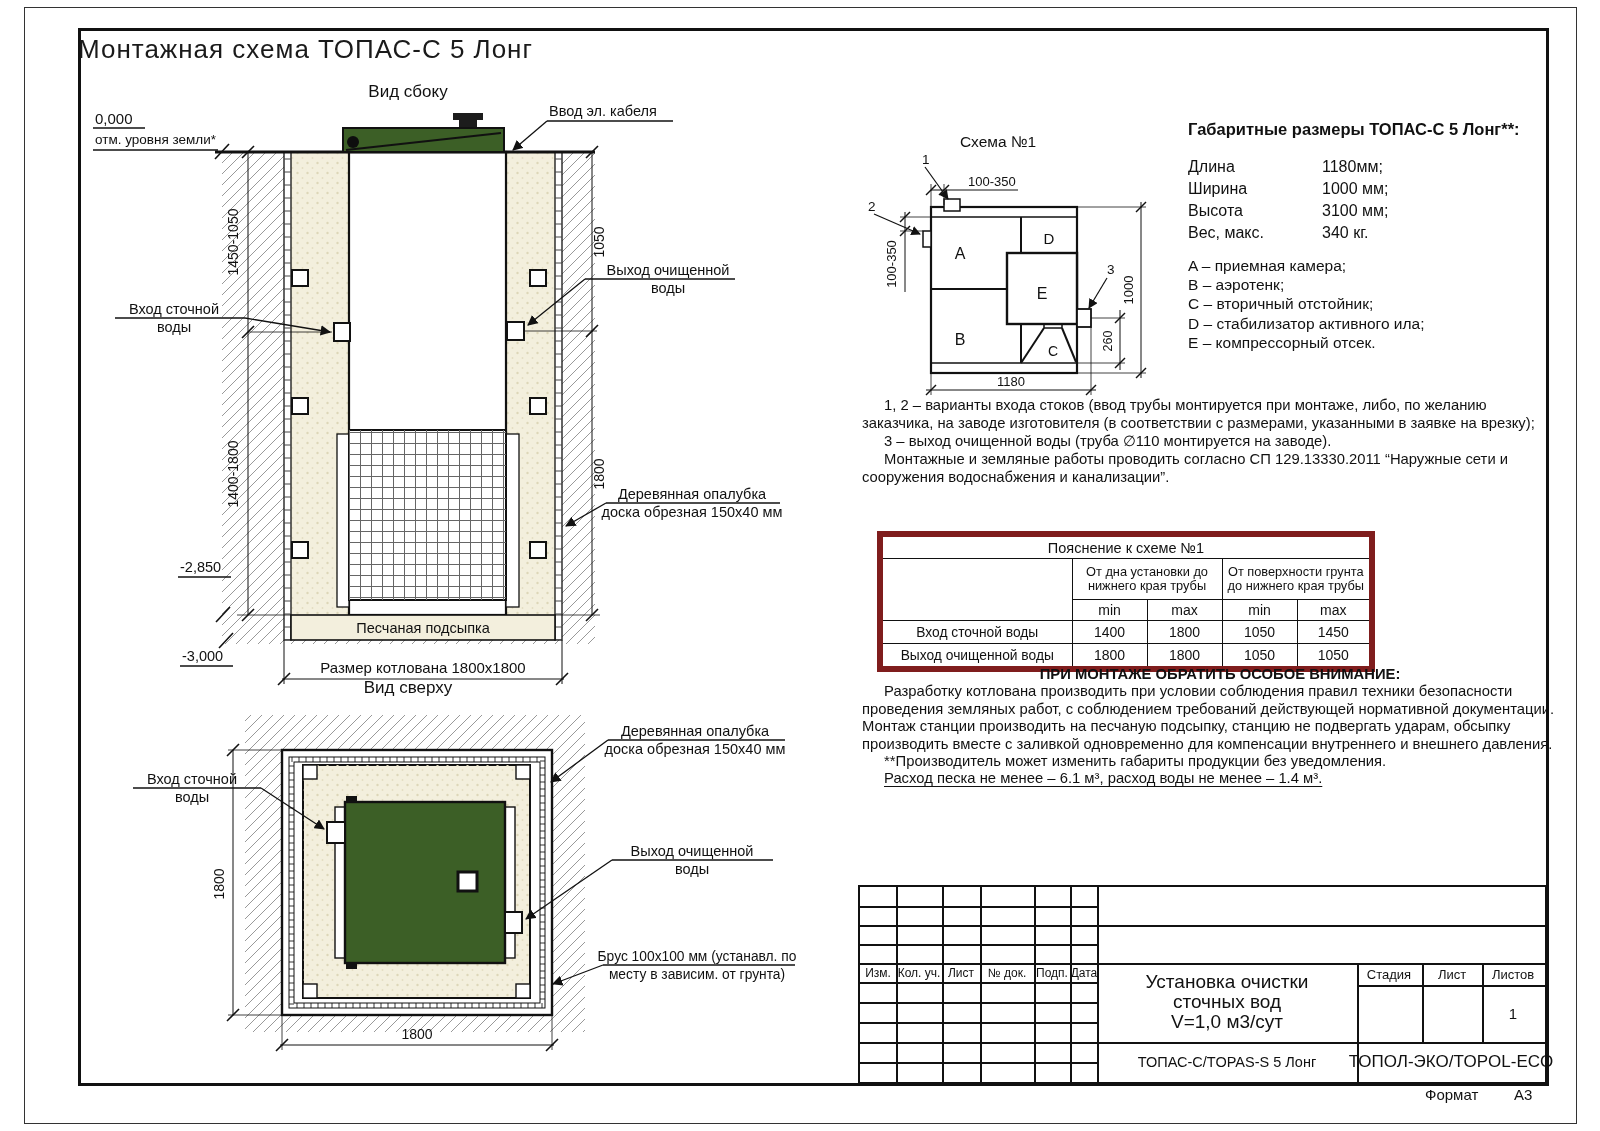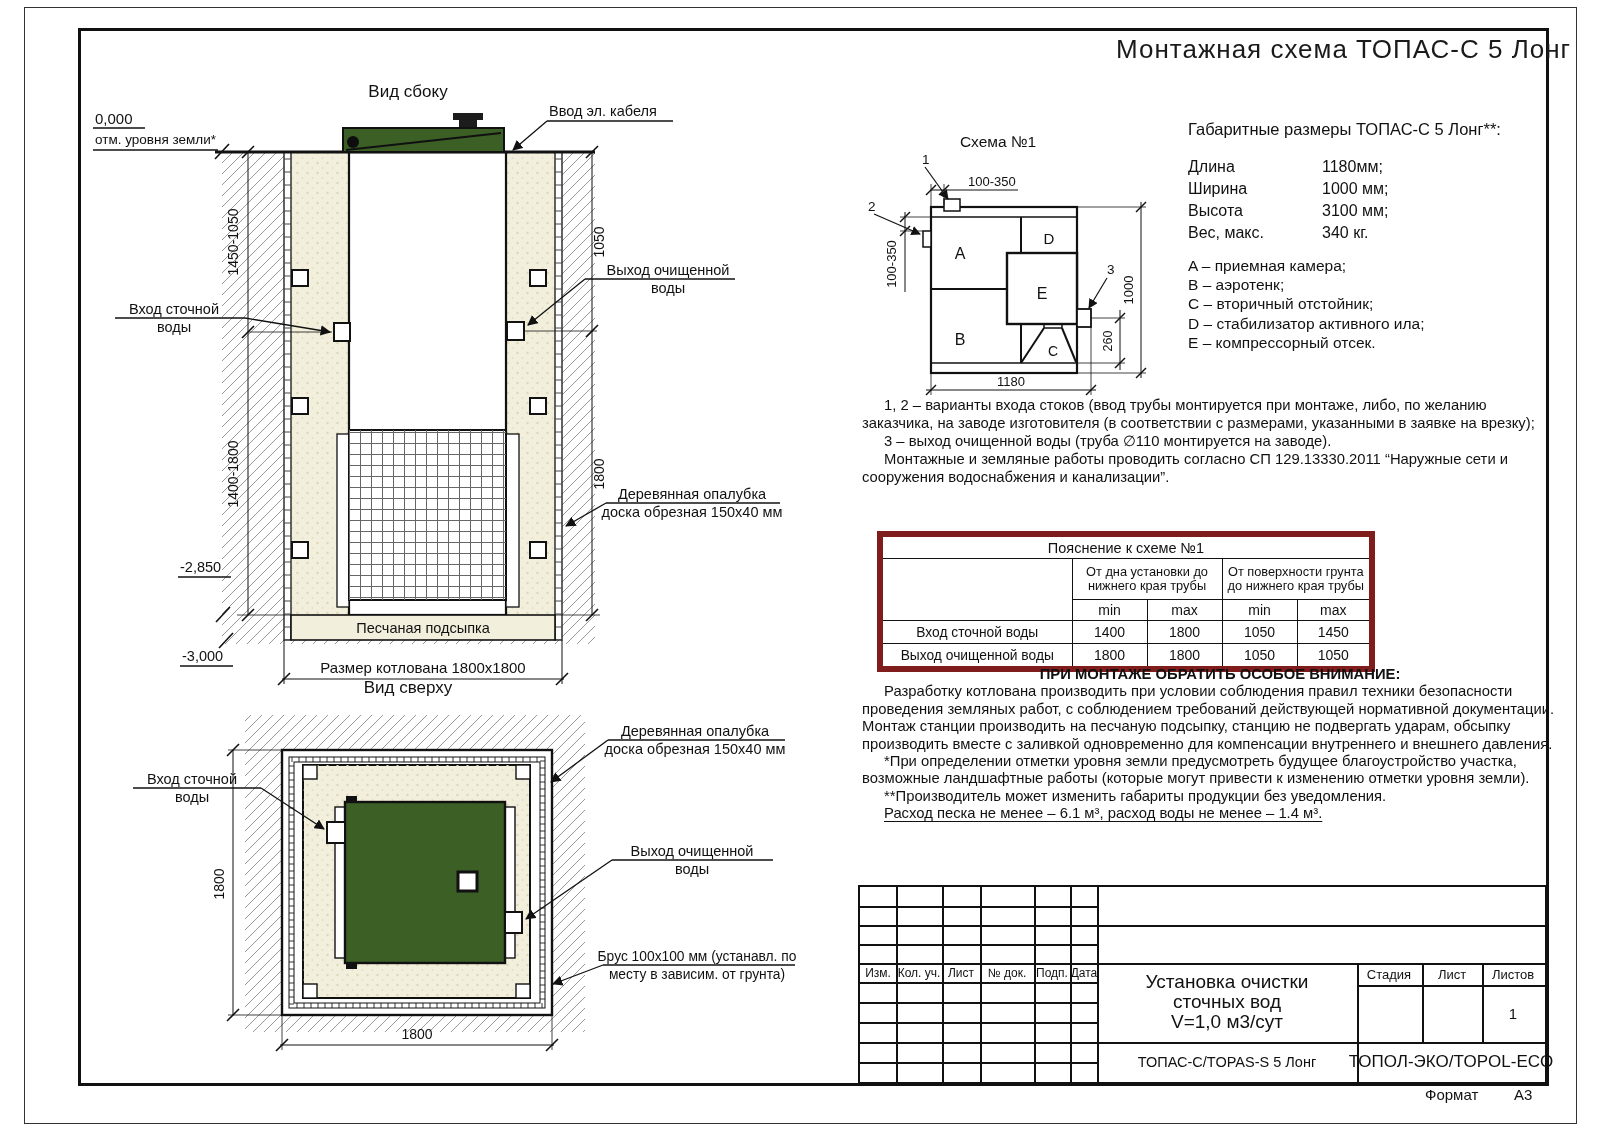--- a/index.html
+++ b/index.html
@@ -1,23 +1,23 @@
 <!DOCTYPE html>
 <html><head>
 <meta charset="utf-8">
 <style>
   html,body{margin:0;padding:0;background:#fff;}
   body{width:1600px;height:1131px;position:relative;font-family:"Liberation Sans",sans-serif;color:#111;}
   .abs{position:absolute;}
   #outer-frame{left:24px;top:7px;width:1551px;height:1115px;border:1.5px solid #333;}
   #inner-frame{left:78px;top:28px;width:1465px;height:1052px;border:3px solid #111;}
-  #main-title{left:78px;top:34px;width:1465px;text-align:right;font-size:26px;letter-spacing:1px;color:#1a1a1a;padding-left:28px;}
+  #main-title{left:78px;top:34px;width:1465px;text-align:left;font-size:26px;letter-spacing:1px;color:#1a1a1a;}
   svg text{font-family:"Liberation Sans",sans-serif;fill:#111;}
   
-  #specs-head{left:1188px;top:120px;font-size:16.5px;font-weight:400;}
+  #specs-head{left:1188px;top:120px;font-size:16.5px;font-weight:700;}
   #specs-rows{left:1188px;top:156px;font-size:16px;line-height:22px;}
   #specs-rows .lbl{display:inline-block;width:134px;}
   #specs-legend{left:1188px;top:256px;font-size:15.5px;line-height:19.2px;}
   #notes{left:862px;top:396px;width:694px;font-size:14.8px;line-height:18px;}
   #notes p{margin:0;text-indent:22px;}
   #notes .gap{}
   #warnings{left:862px;top:666px;width:694px;font-size:14.8px;line-height:17.4px;}
   #warnings p{margin:0;text-indent:22px;}
   .wmh{font-weight:600;text-align:center;}
   .fgap{margin-top:20px;}
@@ -424,21 +424,20 @@
     <td class="dr">1800</td>
     <td class="dr">1050</td>
     <td class="dr">1050</td>
   </tr>
 </tbody>
   </table>
 
 <div class="abs" id="warnings">
   <p class="wmh">ПРИ МОНТАЖЕ ОБРАТИТЬ ОСОБОЕ ВНИМАНИЕ:</p>
   <p>Разработку котлована производить при условии соблюдения правил техники безопасности проведения земляных работ, с соблюдением требований действующей нормативной документации. Монтаж станции производить на песчаную подсыпку, станцию не подвергать ударам, обсыпку производить вместе с заливкой одновременно для компенсации внутреннего и внешнего давления.</p>
-  <p class="fgap">*При определении отметки уровня земли предусмотреть будущее благоустройство участка, возможные ландшафтные работы (которые могут привести к изменению отметки уровня земли).</p>
   <p class="sgap">**Производитель может изменить габариты продукции без уведомления.</p>
   <p class="cons">Расход песка не менее – 6.1 м³, расход воды не менее – 1.4 м³.</p>
 </div>
 
 <div class="abs" id="stamp">
 
   <div class="ln" style="left:36px;top:0;width:1.5px;height:195px;"></div>
   <div class="ln" style="left:82px;top:0;width:1.5px;height:195px;"></div>
   <div class="ln" style="left:120px;top:0;width:1.5px;height:195px;"></div>
   <div class="ln" style="left:174px;top:0;width:1.5px;height:195px;"></div>

